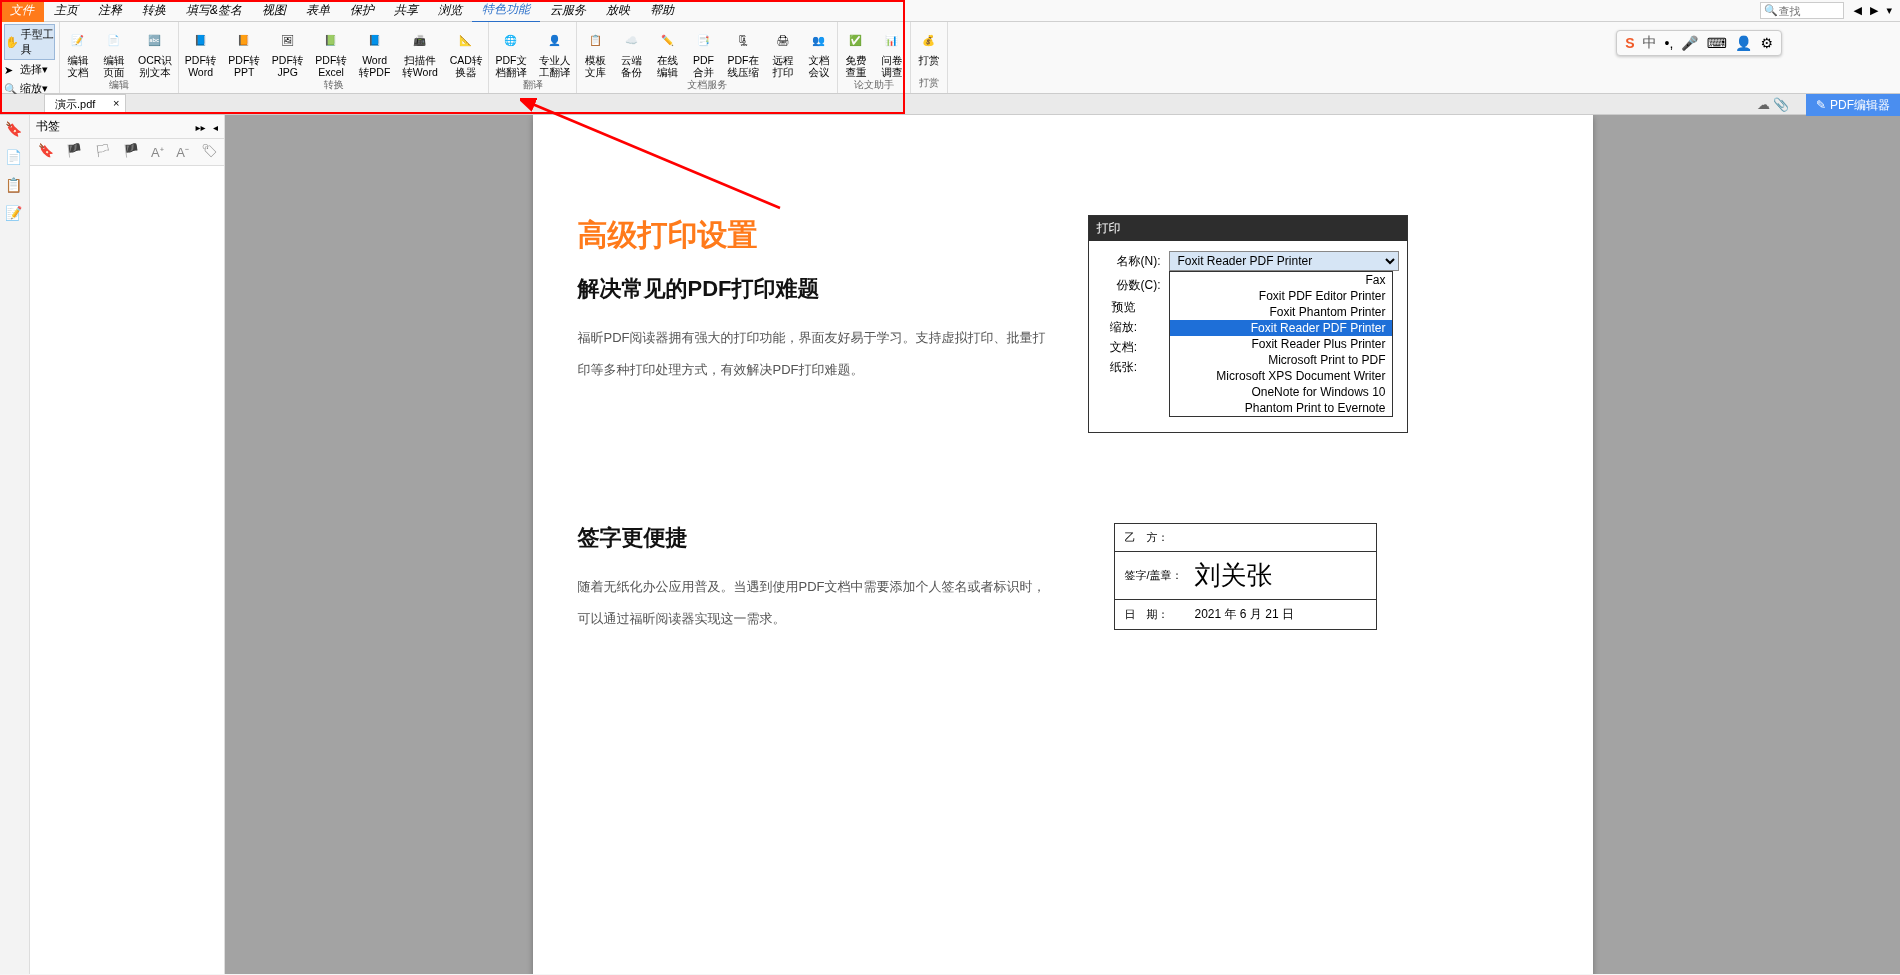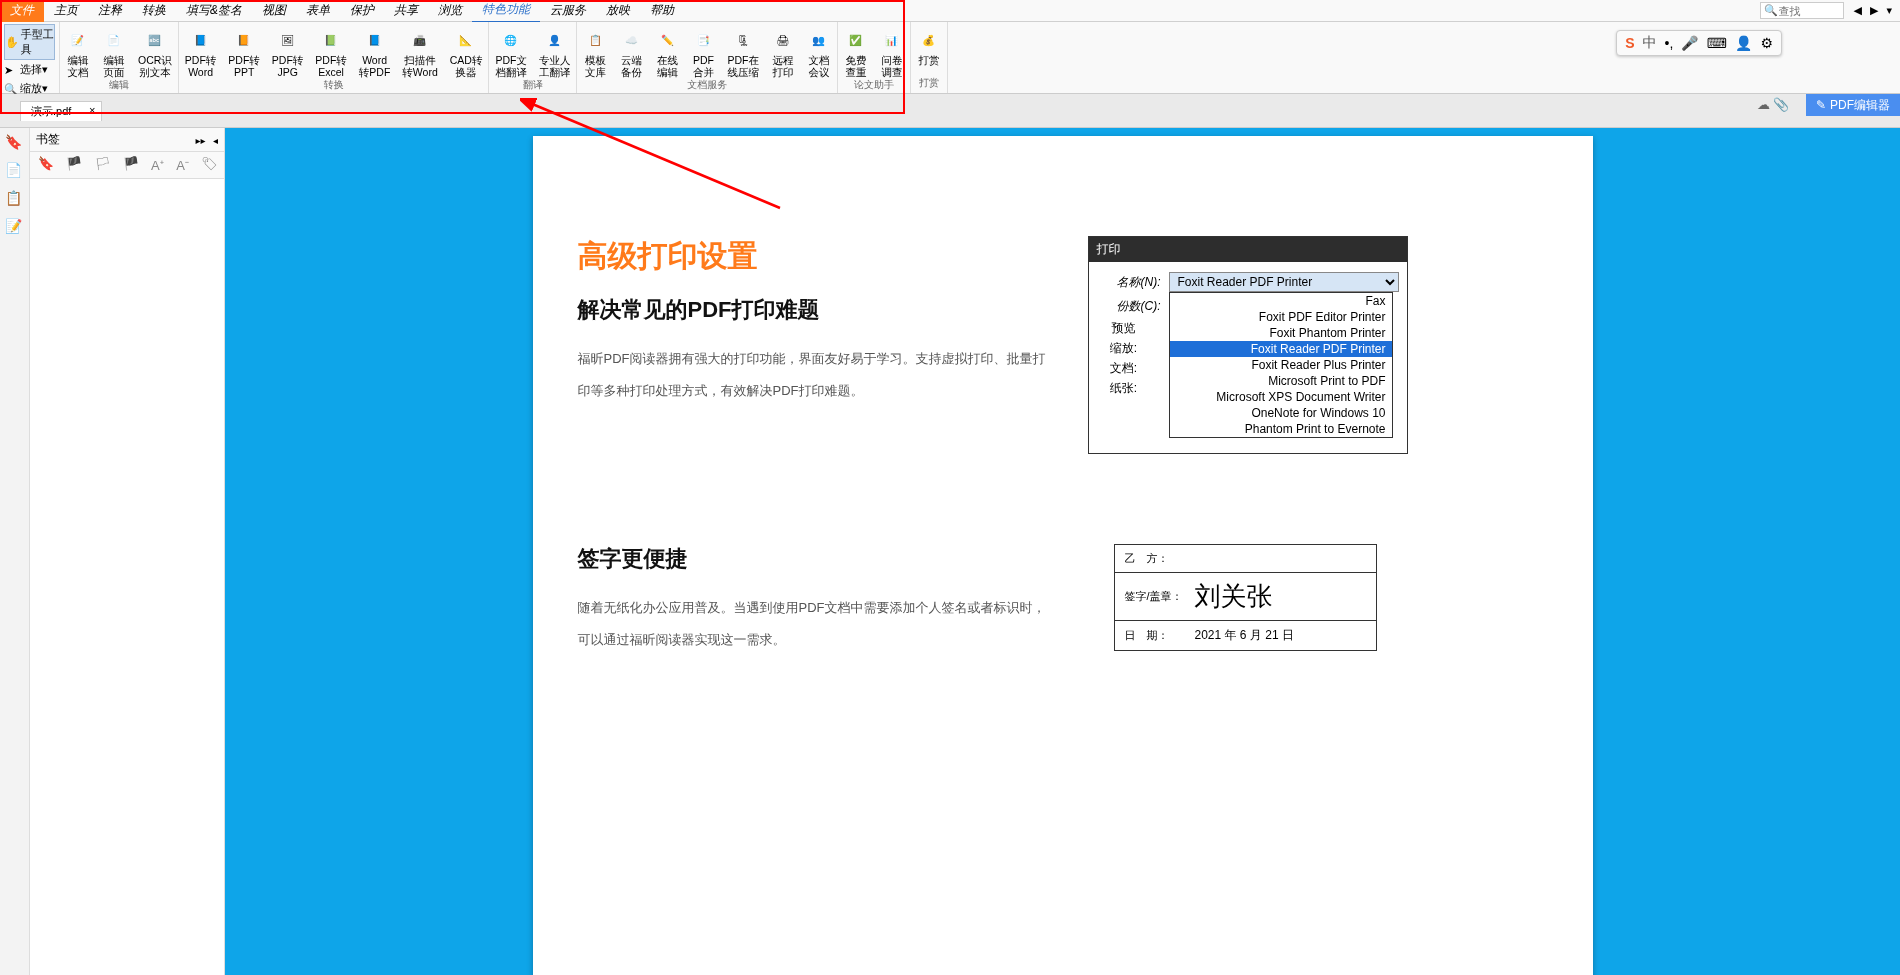--- a/index.html
+++ b/index.html
@@ -26,58 +26,58 @@
 .ribbon-left .icn { width: 14px; height: 12px; margin-right: 2px; display: inline-block; }
 .ribbon-left .grp-label { text-align: center; color: #666; font-size: 10px; margin-top: auto; }
 .ribbon-group { display: flex; flex-direction: column; border-right: 1px solid #ddd; padding: 2px 0; }
 .ribbon-group .btns { display: flex; flex: 1; }
 .ribbon-btn { display: flex; flex-direction: column; align-items: center; justify-content: flex-start; padding: 4px 6px 0 6px; cursor: pointer; font-size: 10.5px; line-height: 12px; text-align: center; }
 .ribbon-btn .icon { width: 24px; height: 24px; margin-bottom: 2px; display: flex; align-items: center; justify-content: center; }
 .ribbon-btn .lbl { white-space: pre-line; }
 .ribbon-group .grp-label { text-align: center; color: #666; font-size: 10px; padding-bottom: 1px; }
 
 
-.tabbar { height: 34px; background: #eaeaea; border-bottom: 1px solid #ccc; display: flex; align-items: center; font-size: 11px; padding-left: 20px; position: relative; }
+.tabbar { height: 21px; background: #eaeaea; border-bottom: 1px solid #ccc; display: flex; align-items: center; font-size: 11px; padding-left: 44px; position: relative; }
 .doctab { background: #fff; border: 1px solid #ccc; border-bottom: none; padding: 2px 30px 2px 10px; position: relative; }
 .doctab .close { position: absolute; right: 6px; top: 2px; cursor: pointer; }
 .pdfeditor-btn { position: absolute; right: 0; top: 0; height: 22px; background: #4a8ef0; color: #fff; display: flex; align-items: center; padding: 0 10px; font-size: 12px; }
 .cloud-icon { position: absolute; right: 130px; top: 3px; font-size: 13px; color: #666; }
 .clip-icon { position: absolute; right: 110px; top: 3px; font-size: 13px; color: #666; }
 
 
 .mainrow { display: flex; height: calc(975px - 22px - 72px - 22px); }
 .left-strip { width: 30px; background: #f3f3f3; border-right: 1px solid #ddd; display: flex; flex-direction: column; align-items: center; padding-top: 6px; gap: 10px; }
 .left-strip .li { width: 18px; height: 18px; font-size: 14px; color: #888; cursor: pointer; }
 .bookmark-panel { width: 195px; background: #f9f9f9; border-right: 1px solid #ddd; display: flex; flex-direction: column; }
 .bm-header { display: flex; align-items: center; justify-content: space-between; border-bottom: 1px solid #ddd; padding: 3px 6px; font-size: 12px; }
 .bm-header .ctrls span { font-size: 10px; margin-left: 4px; cursor: pointer; }
 .bm-toolbar { display: flex; gap: 12px; padding: 4px 8px; border-bottom: 1px solid #ddd; color: #888; font-size: 13px; }
 .bm-toolbar span { cursor: pointer; }
 .bm-body { flex: 1; background: #fff; }
 
-.docview { flex: 1; background: #0ea5e9; overflow: auto; display: flex; justify-content: center; padding-top: 8px; }
+.docview { flex: 1; background: #a3a3a3; overflow: auto; display: flex; justify-content: center; }
 .page { width: 1060px; min-height: 900px; background: #fff; box-shadow: 0 2px 6px rgba(0,0,0,.3); padding: 100px 45px 40px 45px; position: relative; }
 
 
 .arrow { position: absolute; top: 98px; left: 520px; pointer-events: none; z-index: 9; }
 
 
 h1.orange { color: #ff7a1a; font-size: 30px; font-weight: bold; margin-bottom: 18px; }
 h2.black { color: #111; font-size: 22px; font-weight: 600; margin-bottom: 18px; }
 p.body { color: #555; font-size: 13px; line-height: 32px; margin-bottom: 8px; }
 .section { display: flex; gap: 30px; margin-bottom: 90px; }
 .section .text { flex: 0 0 480px; }
 .section .img { flex: 1; }
 
 
 .print-dialog { border: 1px solid #333; width: 320px; font-size: 12px; }
 .print-dialog .titlebar { background: #2d2d2d; color: #fff; padding: 4px 8px; }
 .print-dialog .body { padding: 10px 8px 2px 16px; position: relative; }
 .print-dialog .row { display: flex; margin-bottom: 6px; align-items: center; }
-.print-dialog .label { width: 56px; text-align: right; margin-right: 8px; font-style: italic; }
+.print-dialog .label { width: 56px; text-align: right; margin-right: 8px; }
 .print-dialog select.printer { flex: 1; border: 1px solid #888; background: #d6e5f5; padding: 1px 4px; font-size: 12px; }
 .print-dropdown { position: absolute; left: 80px; top: 30px; width: 224px; border: 1px solid #333; background: #fff; font-size: 12px; text-align: right; }
 .print-dropdown div { padding: 1px 6px; }
 .print-dropdown div.sel { background: #1e6fd8; color: #fff; }
 .side-labels { position: absolute; left: 0; top: 56px; font-size: 12px; line-height: 20px; }
 .side-labels div { text-align: center; width: 70px; }
 
 
 .sig-box { border: 1px solid #333; width: 263px; font-size: 12px; margin-left: 26px; }
 .sig-row { border-bottom: 1px solid #333; padding: 6px 10px; display: flex; align-items: center; }

